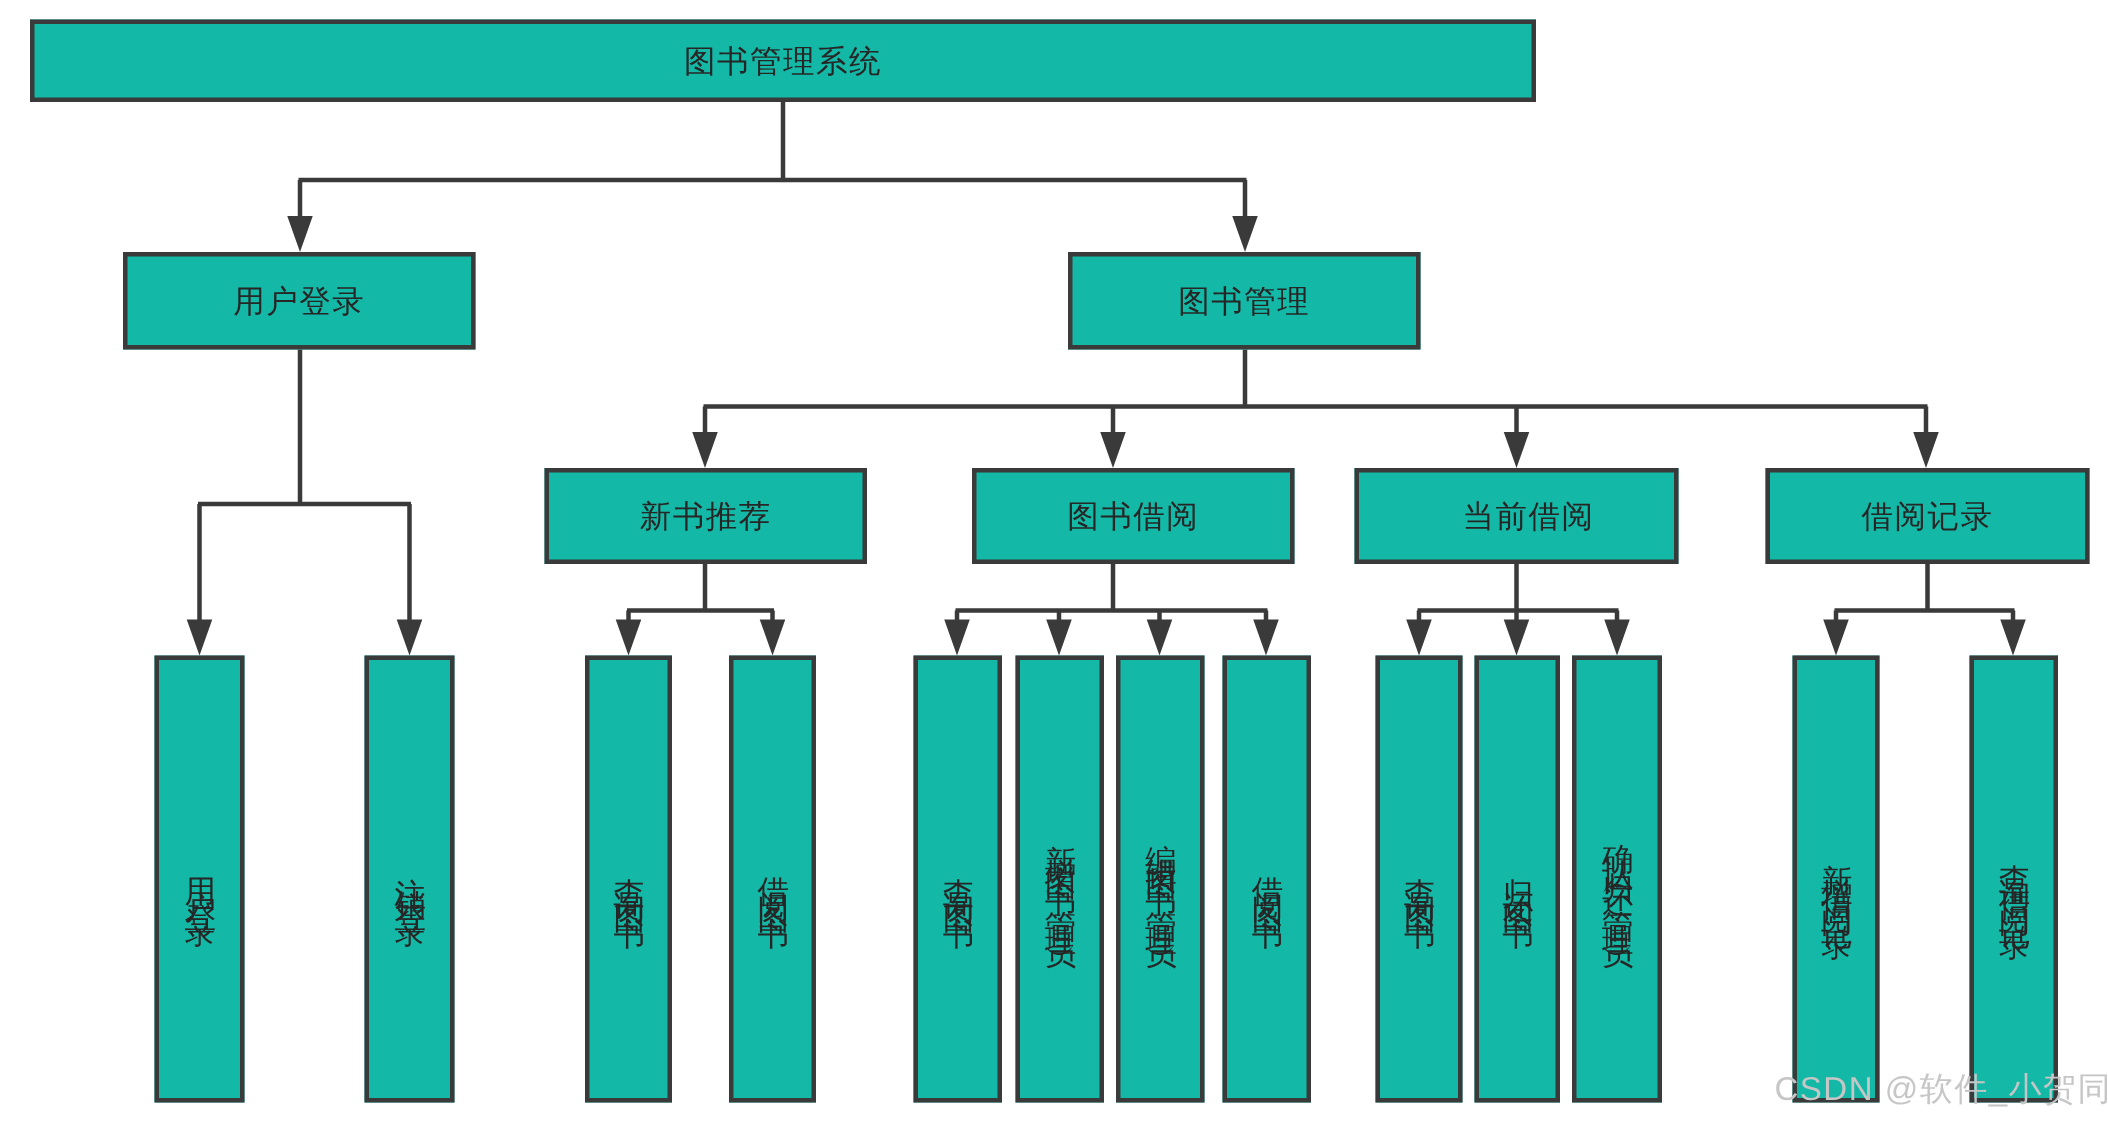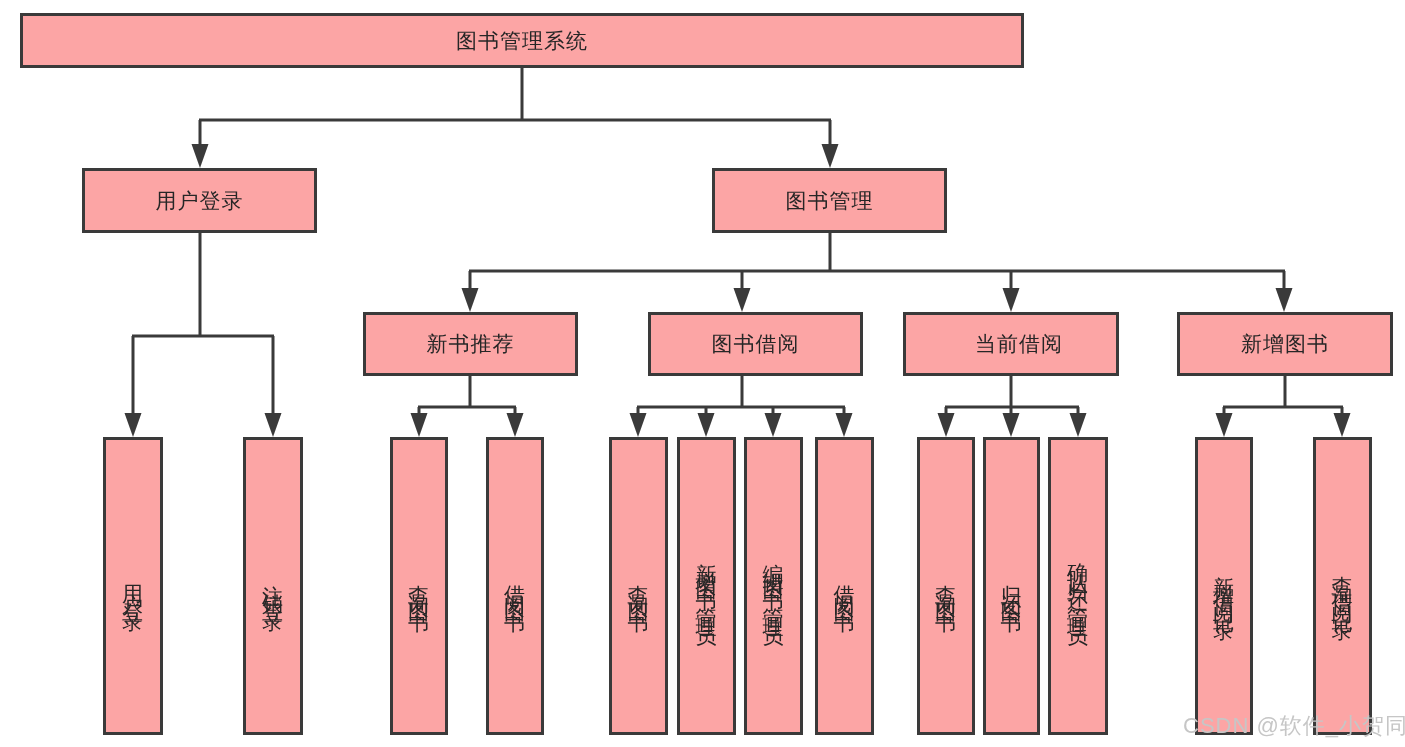--- a/index.html
+++ b/index.html
@@ -13,21 +13,21 @@
   }
   svg.connectors {
     position: absolute;
     left: 0; top: 0;
     width: 1405px; height: 747px;
     z-index: 0;
   }
   .node {
     position: absolute;
     box-sizing: border-box;
-    background: #fca5a5;
+    background: #14b8a6;
     border: 3px solid #3a3a3a;
     display: flex;
     align-items: center;
     justify-content: center;
     color: #262626;
     font-size: 21px;
     letter-spacing: 1px;
     z-index: 1;
     text-align: right;
   }
@@ -88,21 +88,21 @@
   </svg>
 
   <div class="node" style="left:20px; top:13px; width:1004px; height:55px;">图书管理系统</div>
 
   <div class="node" style="left:82px; top:168px; width:235px; height:65px;">用户登录</div>
   <div class="node" style="left:363px; top:312px; width:215px; height:64px;">新书推荐</div>
 
   <div class="node" style="left:712px; top:168px; width:235px; height:65px;">图书管理</div>
   <div class="node" style="left:648px; top:312px; width:215px; height:64px;">图书借阅</div>
   <div class="node" style="left:903px; top:312px; width:216px; height:64px;padding-left:16px;">当前借阅</div>
-  <div class="node" style="left:1177px; top:312px; width:216px; height:64px;">新增图书</div>
+  <div class="node" style="left:1177px; top:312px; width:216px; height:64px;">借阅记录</div>
 
   <div class="node leaf" style="left:103px; top:437px; width:60px; height:298px;">
     <span>用户登录</span>
   </div>
   <div class="node leaf" style="left:243px; top:437px; width:60px; height:298px;">
     <span>注销登录</span>
   </div>
 
   <div class="node leaf" style="left:390px; top:437px; width:58px; height:298px;">
     <span>查询图书</span>

